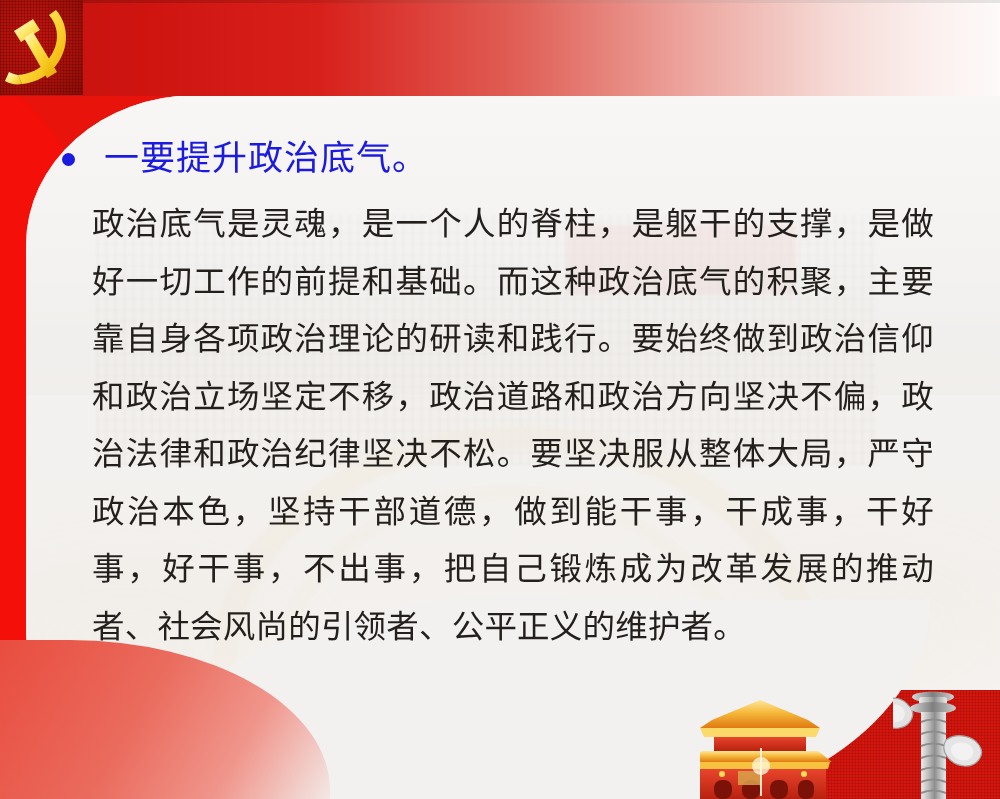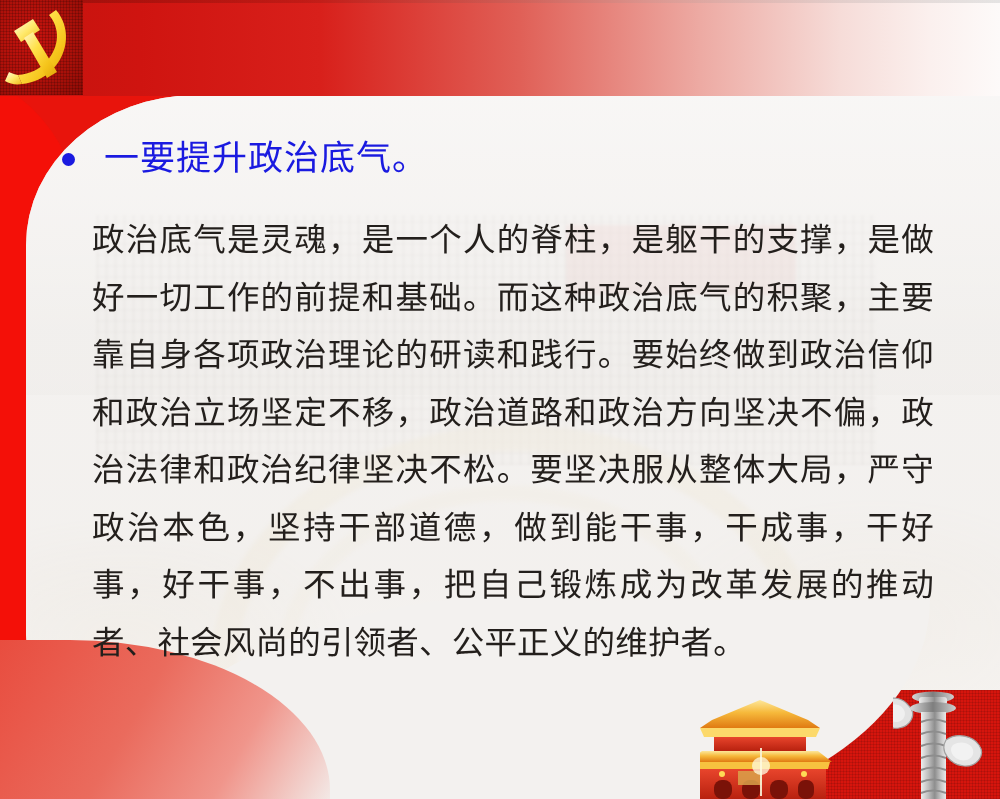--- a/index.html
+++ b/index.html
@@ -221,21 +221,21 @@
   .headline-text {
     color: #1a1ae0;
     font-size: 35px;
     line-height: 1.05;
     letter-spacing: 1px;
     white-space: nowrap;
   }
   .body-paragraph {
     position: absolute;
     left: 92px;
-    top: 212px;
+    top: 196px;
     width: 842px;
     color: #231f1c;
     font-size: 32.5px;
     line-height: 57.5px;
     text-align: justify;
     text-align-last: left;
     text-justify: inter-character;
     letter-spacing: 0.2px;
   }
 </style>

